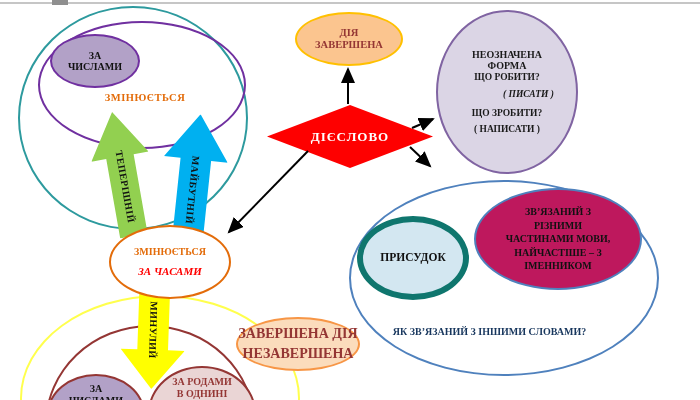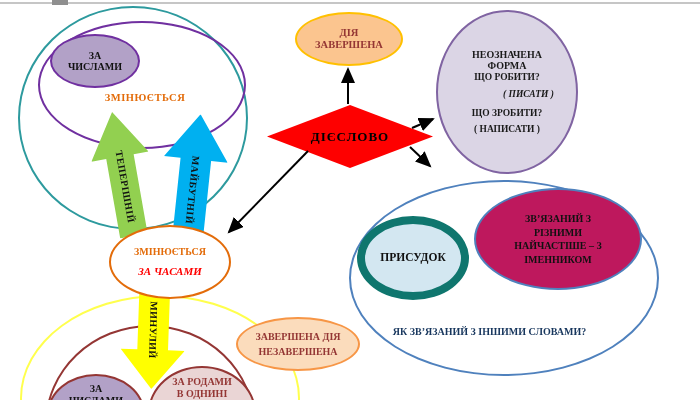--- a/index.html
+++ b/index.html
@@ -64,21 +64,21 @@
   <span class="b">ЗА РОДАМИ</span>
   <span class="b">В ОДНИНІ</span>
 </div>
 
 <div class="blockarrow" style="left:121px;top:291px;width:64px;height:98px;transform:rotate(2deg);background:#ffff00;
             clip-path:polygon(26% 0%,74% 0%,74% 60%,100% 60%,50% 100%,0% 60%,26% 60%);">
   <span class="vtxt" style="top:40%;">МИНУЛИЙ</span>
 </div>
 
 <div class="ellipse" style="left:236px;top:317px;width:124px;height:54px;background:#fbdcbc;border:2px solid #f79646;
-            font-size:10px;color:#943634;gap:4px;">
+            font-size:14px;color:#943634;gap:4px;">
   <span class="b">ЗАВЕРШЕНА ДІЯ</span>
   <span class="b">НЕЗАВЕРШЕНА</span>
 </div>
 
 <div class="ellipse" style="left:109px;top:225px;width:122px;height:74px;background:#fff;border:2px solid #e36c0a;gap:7px;">
   <span class="b" style="font-size:10px;color:#e36c0a;">ЗМІНЮЄТЬСЯ</span>
   <span class="b" style="font-size:11px;color:#ff0000;font-style:italic;">ЗА ЧАСАМИ</span>
 </div>
 
 <div class="ellipse" style="left:295px;top:12px;width:108px;height:54px;background:#fbc58f;border:2.5px solid #ffc000;
@@ -92,39 +92,40 @@
   <span class="b">НЕОЗНАЧЕНА</span>
   <span class="b">ФОРМА</span>
   <span class="b" style="font-size:9.5px;">ЩО РОБИТИ?</span>
   <span class="b" style="margin-top:6px;font-size:9.5px;font-style:italic;padding-left:43px;">( ПИСАТИ )</span>
   <span class="b" style="margin-top:8px;font-size:9.5px;">ЩО ЗРОБИТИ?</span>
   <span class="b" style="margin-top:6px;font-size:9.5px;">( НАПИСАТИ )</span>
 </div>
 
 <div class="ellipse" style="left:349px;top:180px;width:310px;height:196px;background:#fff;border:2px solid #4f81bd;"></div>
 
-<div class="ellipse" style="left:357px;top:216px;width:112px;height:84px;background:#d3e7f1;border:8px solid #0f766e;
+<div class="ellipse" style="left:357px;top:216px;width:112px;height:84px;background:#d3e7f1;border:6px solid #0f766e;
             font-size:11.5px;color:#111;">
   <span class="b">ПРИСУДОК</span>
 </div>
 
 <div class="ellipse" style="left:474px;top:188px;width:168px;height:102px;background:#be185d;border:2px solid #4f81bd;
             font-size:10px;color:#111;line-height:1.35;">
   <span class="b">ЗВ’ЯЗАНИЙ  З</span>
   <span class="b">РІЗНИМИ</span>
+  <span class="b">ЧАСТИНАМИ МОВИ,</span>
   <span class="b">НАЙЧАСТІШЕ – З</span>
   <span class="b">ІМЕННИКОМ</span>
 </div>
 
 <div class="abs b" style="left:382px;top:326px;width:215px;text-align:center;font-size:10px;color:#17365d;">ЯК ЗВ’ЯЗАНИЙ З ІНШИМИ СЛОВАМИ?</div>
 
 <div class="abs" style="left:267px;top:105px;width:166px;height:63px;background:#fe0000;
             clip-path:polygon(50% 0,100% 50%,50% 100%,0 50%);
             display:flex;align-items:center;justify-content:center;">
-  <span class="b" style="font-size:13px;color:#000000;letter-spacing:1px;text-align:right;">ДІЄСЛОВО</span>
+  <span class="b" style="font-size:13px;color:#ffffff;letter-spacing:1px;text-align:right;">ДІЄСЛОВО</span>
 </div>
 
 <svg class="overlay" width="700" height="400">
   <defs>
     <marker id="ah" markerWidth="9" markerHeight="7" refX="7" refY="3.5" orient="auto">
       <path d="M0,0 L8,3.5 L0,7 z" fill="#000"></path>
     </marker>
   </defs>
   <line x1="348" y1="104" x2="348" y2="69" stroke="#000" stroke-width="2" marker-end="url(#ah)"></line>
   <line x1="412" y1="128" x2="433" y2="119" stroke="#000" stroke-width="2" marker-end="url(#ah)"></line>

